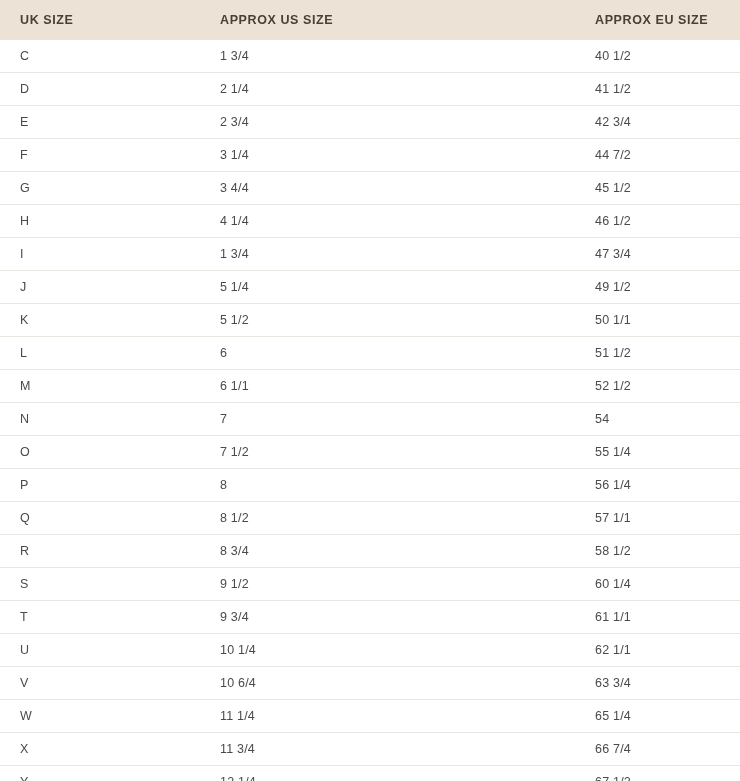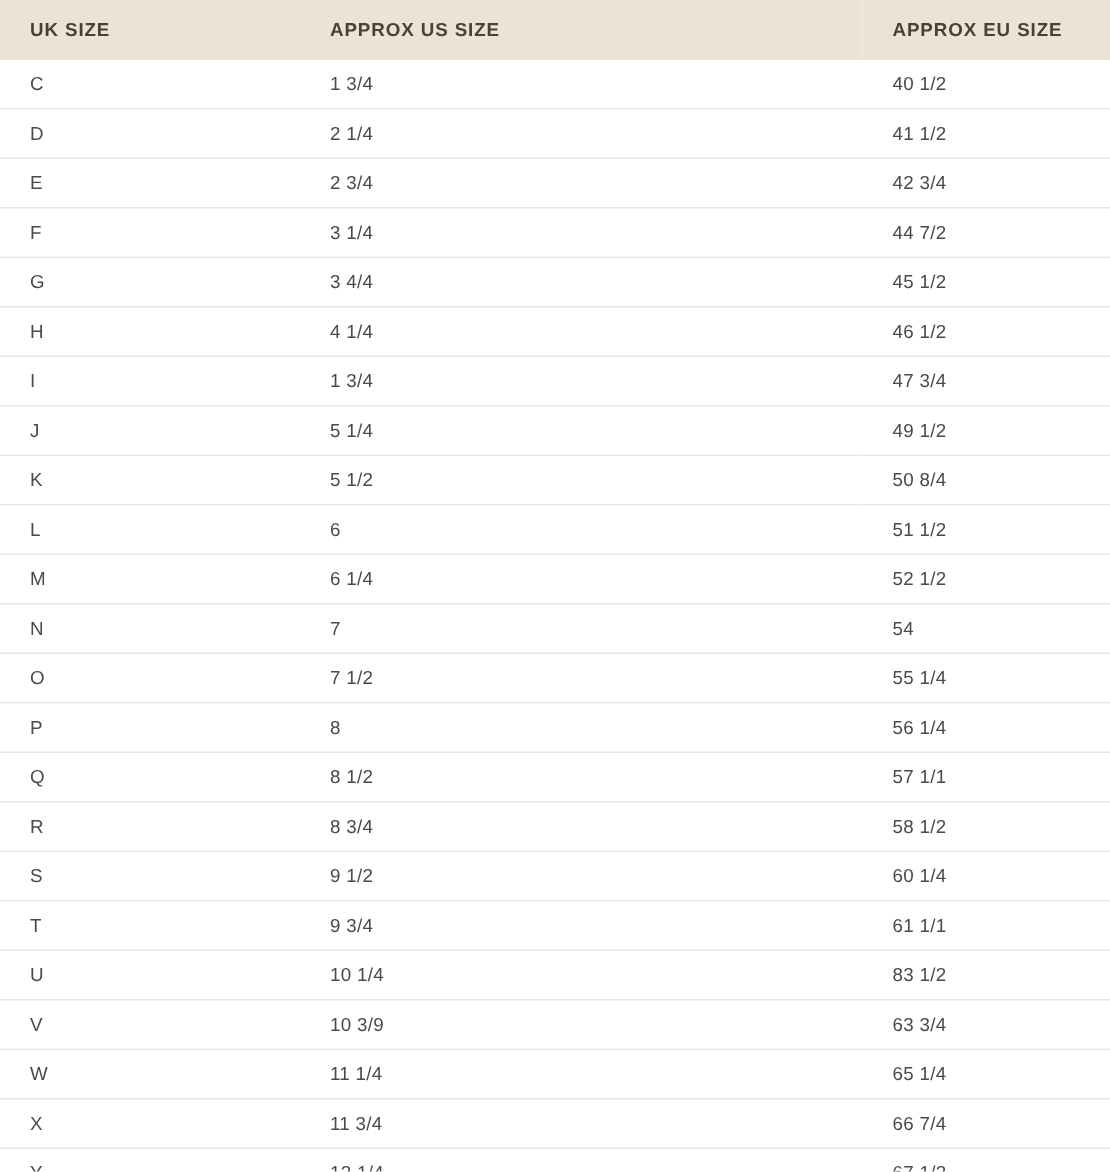--- a/index.html
+++ b/index.html
@@ -96,30 +96,30 @@
         <td class="col-eu">47 3/4</td>
       </tr>
       <tr>
         <td class="col-uk">J</td>
         <td class="col-us">5 1/4</td>
         <td class="col-eu">49 1/2</td>
       </tr>
       <tr>
         <td class="col-uk">K</td>
         <td class="col-us">5 1/2</td>
-        <td class="col-eu">50 8/4</td>
+        <td class="col-eu">50 1/1</td>
       </tr>
       <tr>
         <td class="col-uk">L</td>
         <td class="col-us">6</td>
         <td class="col-eu">51 1/2</td>
       </tr>
       <tr>
         <td class="col-uk">M</td>
-        <td class="col-us">6 1/4</td>
+        <td class="col-us">6 1/1</td>
         <td class="col-eu">52 1/2</td>
       </tr>
       <tr>
         <td class="col-uk">N</td>
         <td class="col-us">7</td>
         <td class="col-eu">54</td>
       </tr>
       <tr>
         <td class="col-uk">O</td>
         <td class="col-us">7 1/2</td>
@@ -146,25 +146,25 @@
         <td class="col-eu">60 1/4</td>
       </tr>
       <tr>
         <td class="col-uk">T</td>
         <td class="col-us">9 3/4</td>
         <td class="col-eu">61 1/1</td>
       </tr>
       <tr>
         <td class="col-uk">U</td>
         <td class="col-us">10 1/4</td>
-        <td class="col-eu">83 1/2</td>
+        <td class="col-eu">62 1/1</td>
       </tr>
       <tr>
         <td class="col-uk">V</td>
-        <td class="col-us">10 3/9</td>
+        <td class="col-us">10 6/4</td>
         <td class="col-eu">63 3/4</td>
       </tr>
       <tr>
         <td class="col-uk">W</td>
         <td class="col-us">11 1/4</td>
         <td class="col-eu">65 1/4</td>
       </tr>
       <tr>
         <td class="col-uk">X</td>
         <td class="col-us">11 3/4</td>

